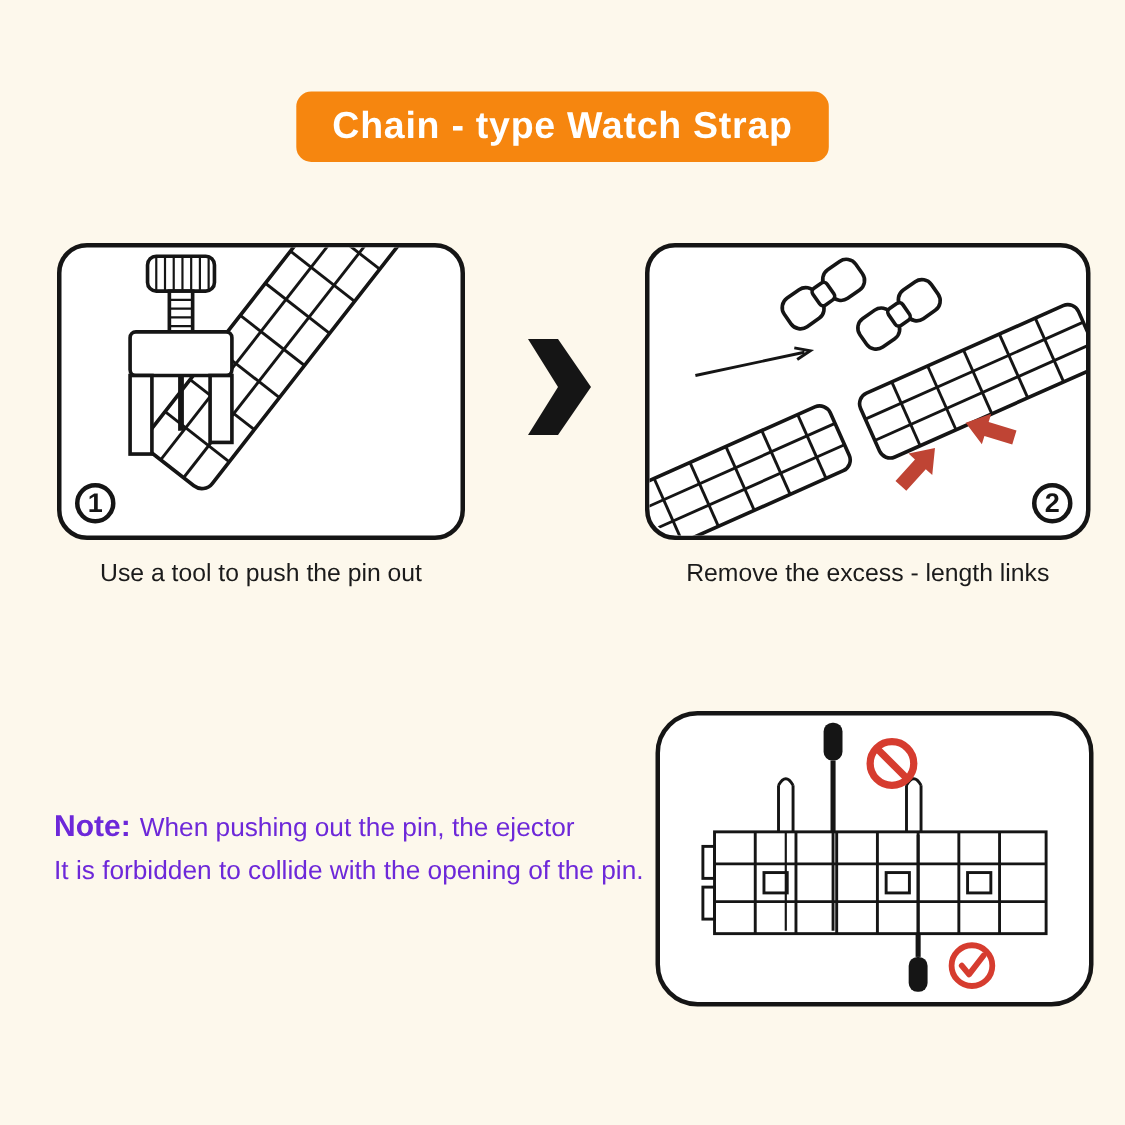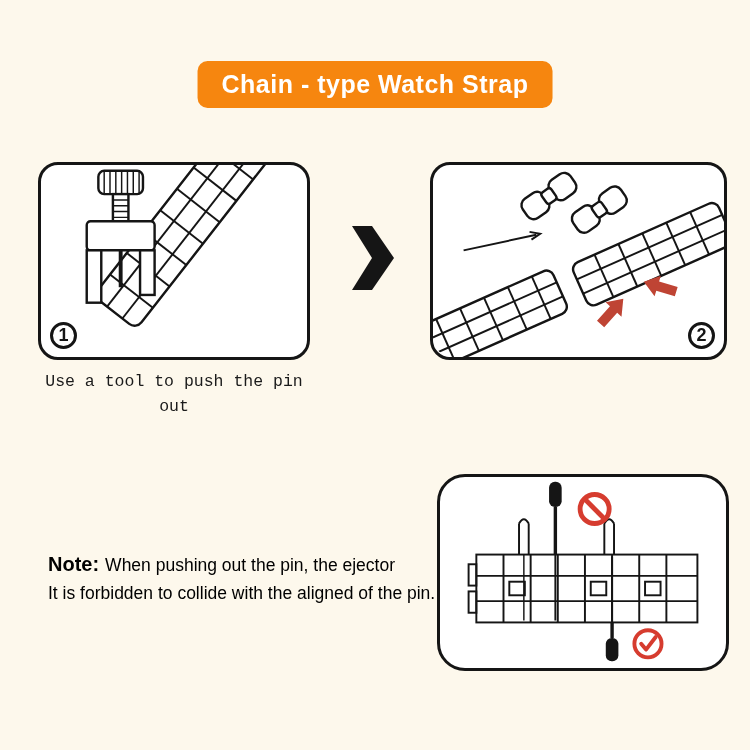--- a/index.html
+++ b/index.html
@@ -48,29 +48,28 @@
   .badge-1 { left: 9px; bottom: 8px; }
   .badge-2 { right: 9px; bottom: 8px; }
   .chevron { position: absolute; left: 350px; top: 226px; }
   .caption {
     position: absolute;
     text-align: center;
     font-size: 16.5px;
     line-height: 1.5;
     color: #1b1b1b;
   }
-  .caption-1 { left: 38px; top: 370px; width: 272px; font-family: Liberation Mono, monospace; }
+  .caption-1 { left: 38px; top: 370px; width: 272px; }
   .caption-2 { left: 430px; top: 370px; width: 297px; }
   .note {
     position: absolute;
-    left: 48px; top: 536px; width: 425px;
-    color: #000000;
+    left: 36px; top: 536px; width: 425px;
+    color: #6d28d9;
     font-size: 17.5px;
     line-height: 1.55;
-    margin-top: 13px;
   }
   .note .note-label { font-weight: 700; font-size: 20px; margin-right: 6px; }
 </style>
 </head>
 <body>
 
 <div class="canvas">
 
   <div class="banner">Chain - type Watch Strap</div>
 
@@ -180,25 +179,26 @@
         </g>
       </g>
     </svg>
     <div class="step-badge badge-2">2</div>
   </div>
 
   <div class="caption caption-1">
     <div>Use a tool to push the pin out</div>
   </div>
   <div class="caption caption-2">
+    <div>Remove the excess - length links</div>
   </div>
 
   <div class="note">
     <div><span class="note-label">Note:</span><span>When pushing out the pin, the ejector</span></div>
-    <div>It is forbidden to collide with the aligned of the pin.</div>
+    <div>It is forbidden to collide with the opening of the pin.</div>
   </div>
 
   <div class="panel panel-diagram">
     <svg viewBox="0 0 292 197">
 
       <g stroke="#151515" stroke-width="2" fill="none">
         <rect x="36" y="80" width="228" height="70" fill="#ffffff"></rect>
         <rect x="28" y="90" width="8" height="22"></rect>
         <rect x="28" y="118" width="8" height="22"></rect>
         <line x1="64" y1="80" x2="64" y2="150"></line>

